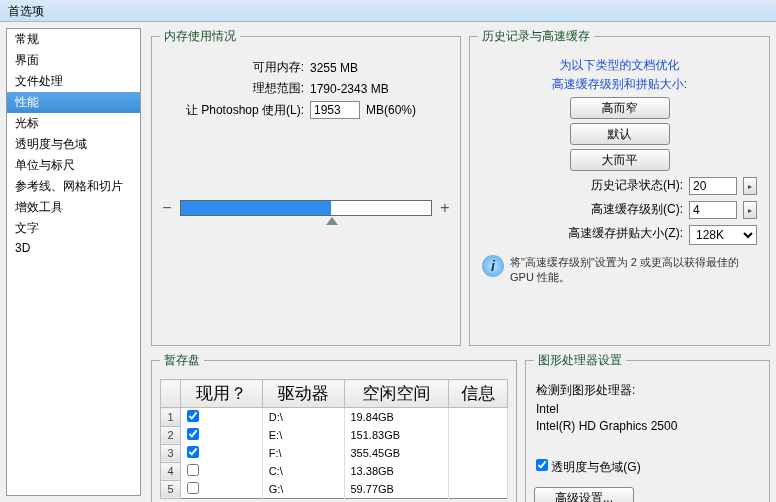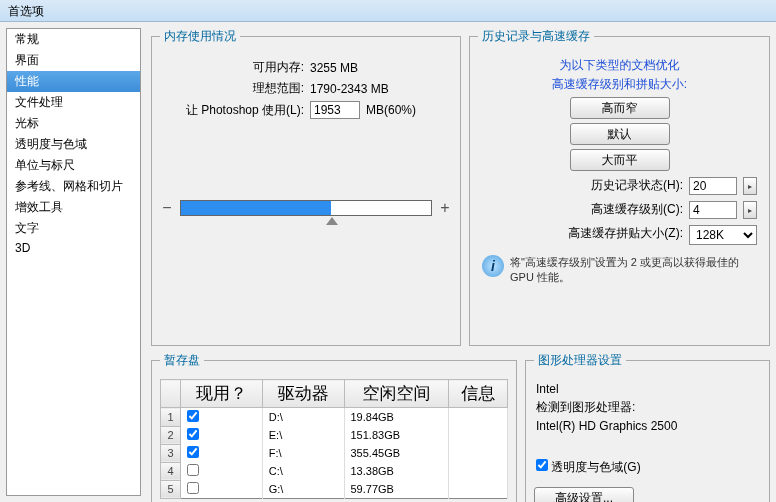--- a/index.html
+++ b/index.html
@@ -5,21 +5,21 @@
 * { box-sizing: border-box; margin: 0; padding: 0; font-family: "Microsoft YaHei", Tahoma, sans-serif; font-size: 12px; }
 body { background: #f0f0f0; width: 776px; height: 502px; overflow: hidden; }
 .titlebar { background: linear-gradient(#dae9f7, #c5dff5); height: 22px; padding: 3px 8px; color: #000; border-bottom: 1px solid #a0b8d0; }
 .main { display: flex; height: 480px; }
 .sidebar { width: 135px; background: #fff; border: 1px solid #999; margin: 6px 0 6px 6px; overflow-y: auto; }
 .sidebar-item { padding: 2px 8px; cursor: pointer; }
 .sidebar-item.selected { background: linear-gradient(#5aa7e8, #3d8dd8); color: #fff; }
 .content { flex: 1; padding: 6px 6px 6px 10px; display: flex; flex-direction: column; gap: 6px; }
 .row1 { display: flex; gap: 8px; }
 fieldset { border: 1px solid #aaa; padding: 10px 8px 8px 8px; position: relative; background: #f0f0f0; }
-legend { padding: 0 4px; color: #0369a1; }
+legend { padding: 0 4px; color: #14532d; }
 .memory { width: 310px; height: 318px; }
 .history { flex: 1; height: 318px; }
 .mem-line { display: flex; align-items: center; margin: 4px 0; }
 .mem-label { text-align: right; width: 150px; padding-right: 6px; }
 .mem-val { }
 .mem-input { width: 50px; border: 1px solid #888; background: #fff; padding: 1px 3px; text-align: left; }
 .slider-row { display: flex; align-items: center; margin-top: 80px; gap: 6px; }
 .minus, .plus { font-size: 16px; width: 14px; text-align: center; color: #555; }
 .slider-track { flex: 1; height: 16px; border: 1px solid #666; background: #fff; position: relative; }
 .slider-fill { position: absolute; left:0; top:0; bottom:0; width: 60%; background: #2d8ef0; }
@@ -48,22 +48,22 @@
 </style>
 </head>
 <body>
 
 <div class="titlebar">首选项</div>
 
 <div class="main">
   <div class="sidebar" id="sidebar">
       <div class="sidebar-item">常规</div>
       <div class="sidebar-item">界面</div>
+      <div class="sidebar-item">文件处理</div>
       <div class="sidebar-item selected">性能</div>
-      <div class="sidebar-item">文件处理</div>
       <div class="sidebar-item">光标</div>
       <div class="sidebar-item">透明度与色域</div>
       <div class="sidebar-item">单位与标尺</div>
       <div class="sidebar-item">参考线、网格和切片</div>
       <div class="sidebar-item">增效工具</div>
       <div class="sidebar-item">文字</div>
       <div class="sidebar-item">3D</div>
     </div>
 
   <div class="content">
@@ -174,22 +174,22 @@
                 <td>G:\</td>
                 <td>59.77GB</td>
                 <td></td>
               </tr>
             </tbody>
         </table>
       </fieldset>
 
       <fieldset class="gpu">
         <legend>图形处理器设置</legend>
+        <div class="gpu-line">检测到图形处理器:</div>
         <div class="gpu-line">Intel</div>
-        <div class="gpu-line">检测到图形处理器:</div>
         <div class="gpu-line">Intel(R) HD Graphics 2500</div>
         <div class="gpu-line" style="margin-top:26px;">
           <input type="checkbox" class="chk" checked="" style="">
           <span>透明度与色域(G)</span>
         </div>
         <button class="adv-btn">高级设置...</button>
       </fieldset>
     </div>
   </div>
 </div>

